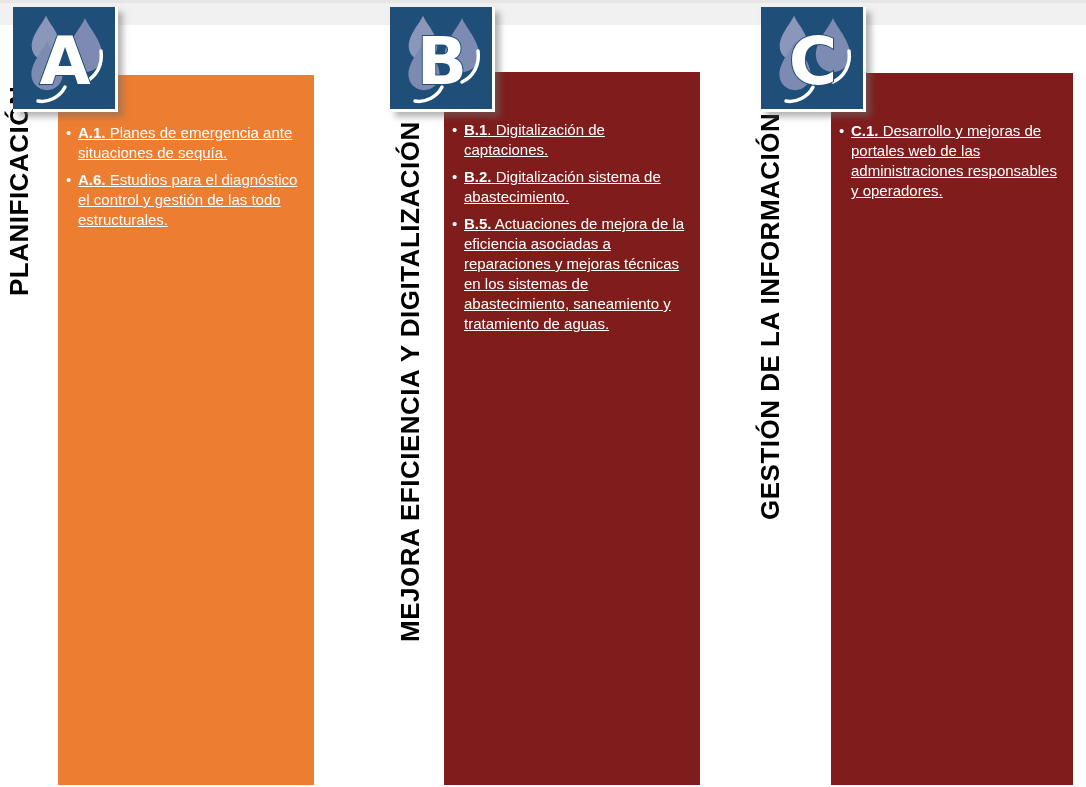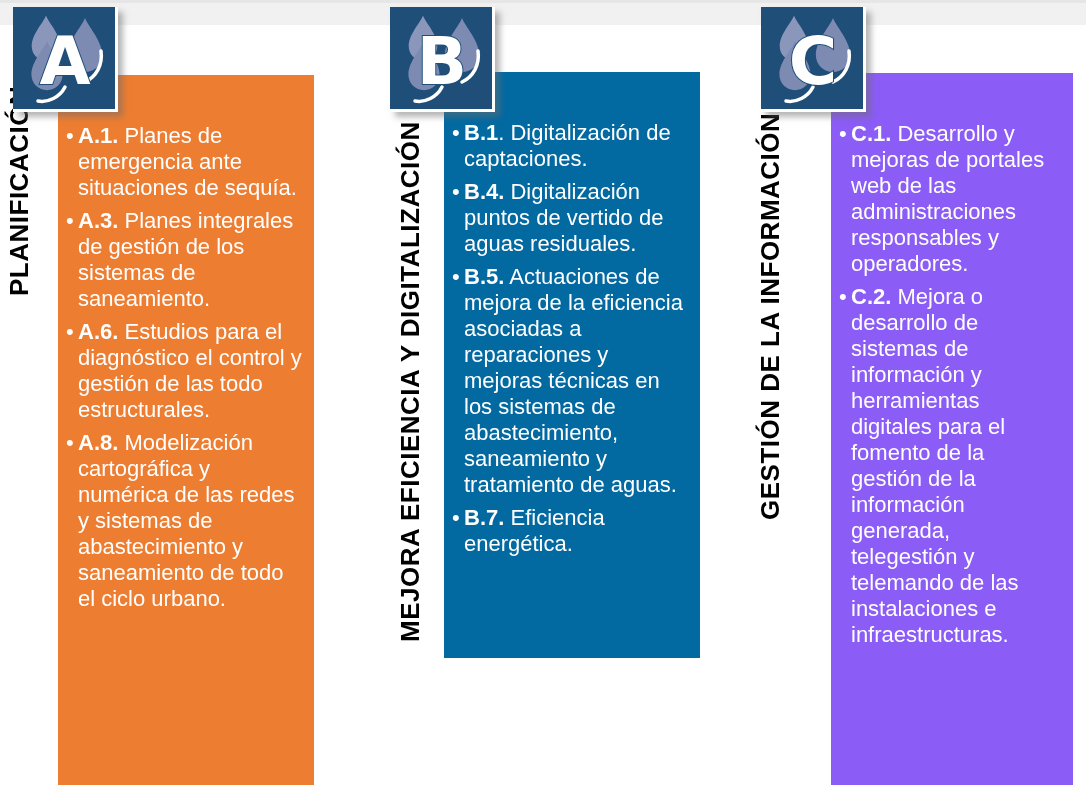--- a/index.html
+++ b/index.html
@@ -19,22 +19,23 @@
     position:absolute;
     color:#ffffff;
     z-index:1;
   }
   .panel ul{
     margin:0;list-style:none;
     padding:48px 12px 0 20px;
   }
   .panel li{
     position:relative;
-    font-size:22px;line-height:26px;
+    font-size:15px;line-height:20px;
     margin-bottom:7px;
+    text-decoration:underline;
   }
   .panel li::before{
     content:"\2022";
     position:absolute;left:-12px;top:0;
   }
   .panel b{font-weight:bold;}
   .vtitle{
     position:absolute;
     transform:rotate(-90deg);
     transform-origin:0 0;
@@ -60,71 +61,67 @@
 
 <div id="stage">
 
   <div class="top-band" style="background-color: rgb(241, 241, 241);"></div>
 
   <div class="vtitle" style="left:4px;top:296px;">PLANIFICACIÓN</div>
 
   <div class="panel" style="left: 58px; top: 75px; width: 256px; height: 710px; background-color: rgb(237, 125, 49);">
     <ul>
       <li><b>A.1.</b><span> Planes de emergencia ante situaciones de sequía.</span></li>
-      <li><b>A.3.</b><span> Planes integrales de gestión de los sistemas de saneamiento.</span></li>
       <li><b>A.6.</b><span> Estudios para el diagnóstico el control y gestión de las todo estructurales.</span></li>
-      <li><b>A.8.</b><span> Modelización cartográfica y numérica de las redes y sistemas de abastecimiento y saneamiento de todo el ciclo urbano.</span></li>
     </ul>
   </div>
 
   <div class="drop-icon" style="left:13px;top:7px;">
     <svg viewBox="0 0 102 102" xmlns="http://www.w3.org/2000/svg">
       <rect x="0" y="0" width="102" height="102" style="fill: rgb(31, 78, 121);"></rect>
       <g>
         <path d="M0,-50 C4,-38 26,-16 26,6 C26,21 14,32 0,32 C-14,32 -26,21 -26,6 C-26,-16 -4,-38 0,-50 Z" transform="translate(33,36) scale(0.55)" style="fill: rgb(138, 151, 187);"></path>
         <path d="M0,-50 C4,-38 26,-16 26,6 C26,21 14,32 0,32 C-14,32 -26,21 -26,6 C-26,-16 -4,-38 0,-50 Z" transform="translate(72,44) scale(0.66)" style="fill: rgb(125, 139, 178);"></path>
         <path d="M0,-50 C4,-38 26,-16 26,6 C26,21 14,32 0,32 C-14,32 -26,21 -26,6 C-26,-16 -4,-38 0,-50 Z" transform="translate(34,64) scale(0.60)" style="fill: rgb(125, 139, 178);"></path>
         <path d="M88,44 C90,58 83,70 72,75" fill="none" stroke="#ffffff" stroke-width="3.5" stroke-linecap="round"></path>
         <path d="M52,80 C47,90 35,96 25,94" fill="none" stroke="#ffffff" stroke-width="3.5" stroke-linecap="round"></path>
       </g>
       <text x="52" y="77" text-anchor="middle" font-family="DejaVu Sans, sans-serif" font-size="66" font-weight="bold" fill="#ffffff" stroke="#1f4e79" stroke-width="2" paint-order="stroke">A</text>
     </svg>
   </div>
 
   <div class="vtitle" style="left:395px;top:642px;">MEJORA EFICIENCIA Y DIGITALIZACIÓN</div>
 
-  <div class="panel" style="left: 444px; top: 72px; width: 256px; height: 586px; background-color: #0369a1;">
+  <div class="panel" style="left: 444px; top: 72px; width: 256px; height: 713px; background-color: #7f1d1d;">
     <ul>
       <li><b>B.1</b><span>. Digitalización de captaciones.</span></li>
-      <li><b>B.4.</b><span> Digitalización puntos de vertido de aguas residuales.</span></li>
+      <li><b>B.2.</b><span> Digitalización sistema de abastecimiento.</span></li>
       <li><b>B.5.</b><span> Actuaciones de mejora de la eficiencia asociadas a reparaciones y mejoras técnicas en los sistemas de abastecimiento, saneamiento y tratamiento de aguas.</span></li>
-      <li><b>B.7.</b><span> Eficiencia energética.</span></li>
     </ul>
   </div>
 
   <div class="drop-icon" style="left:390px;top:7px;">
     <svg viewBox="0 0 102 102" xmlns="http://www.w3.org/2000/svg">
       <rect x="0" y="0" width="102" height="102" style="fill: rgb(31, 78, 121);"></rect>
       <g>
         <path d="M0,-50 C4,-38 26,-16 26,6 C26,21 14,32 0,32 C-14,32 -26,21 -26,6 C-26,-16 -4,-38 0,-50 Z" transform="translate(33,36) scale(0.55)" style="fill: rgb(138, 151, 187);"></path>
         <path d="M0,-50 C4,-38 26,-16 26,6 C26,21 14,32 0,32 C-14,32 -26,21 -26,6 C-26,-16 -4,-38 0,-50 Z" transform="translate(72,44) scale(0.66)" style="fill: rgb(125, 139, 178);"></path>
         <path d="M0,-50 C4,-38 26,-16 26,6 C26,21 14,32 0,32 C-14,32 -26,21 -26,6 C-26,-16 -4,-38 0,-50 Z" transform="translate(34,64) scale(0.60)" style="fill: rgb(125, 139, 178);"></path>
         <path d="M88,44 C90,58 83,70 72,75" fill="none" stroke="#ffffff" stroke-width="3.5" stroke-linecap="round"></path>
         <path d="M52,80 C47,90 35,96 25,94" fill="none" stroke="#ffffff" stroke-width="3.5" stroke-linecap="round"></path>
       </g>
       <text x="52" y="77" text-anchor="middle" font-family="DejaVu Sans, sans-serif" font-size="66" font-weight="bold" fill="#ffffff" stroke="#1f4e79" stroke-width="2" paint-order="stroke">B</text>
     </svg>
   </div>
 
   <div class="vtitle" style="left:755px;top:520px;">GESTIÓN DE LA INFORMACIÓN</div>
 
-  <div class="panel" style="left: 831px; top: 73px; width: 242px; height: 712px; background-color: #8b5cf6;">
+  <div class="panel" style="left: 831px; top: 73px; width: 242px; height: 712px; background-color: #7f1d1d;">
     <ul>
       <li><b>C.1.</b><span> Desarrollo y mejoras de portales web de las administraciones responsables y operadores.</span></li>
-      <li><b>C.2.</b><span> Mejora o desarrollo de sistemas de información y herramientas digitales para el fomento de la gestión de la información generada, telegestión y telemando de las instalaciones e infraestructuras.</span></li>
     </ul>
   </div>
 
   <div class="drop-icon" style="left:761px;top:7px;">
     <svg viewBox="0 0 102 102" xmlns="http://www.w3.org/2000/svg">
       <rect x="0" y="0" width="102" height="102" style="fill: rgb(31, 78, 121);"></rect>
       <g>
         <path d="M0,-50 C4,-38 26,-16 26,6 C26,21 14,32 0,32 C-14,32 -26,21 -26,6 C-26,-16 -4,-38 0,-50 Z" transform="translate(33,36) scale(0.55)" style="fill: rgb(138, 151, 187);"></path>
         <path d="M0,-50 C4,-38 26,-16 26,6 C26,21 14,32 0,32 C-14,32 -26,21 -26,6 C-26,-16 -4,-38 0,-50 Z" transform="translate(72,44) scale(0.66)" style="fill: rgb(125, 139, 178);"></path>
         <path d="M0,-50 C4,-38 26,-16 26,6 C26,21 14,32 0,32 C-14,32 -26,21 -26,6 C-26,-16 -4,-38 0,-50 Z" transform="translate(34,64) scale(0.60)" style="fill: rgb(125, 139, 178);"></path>

